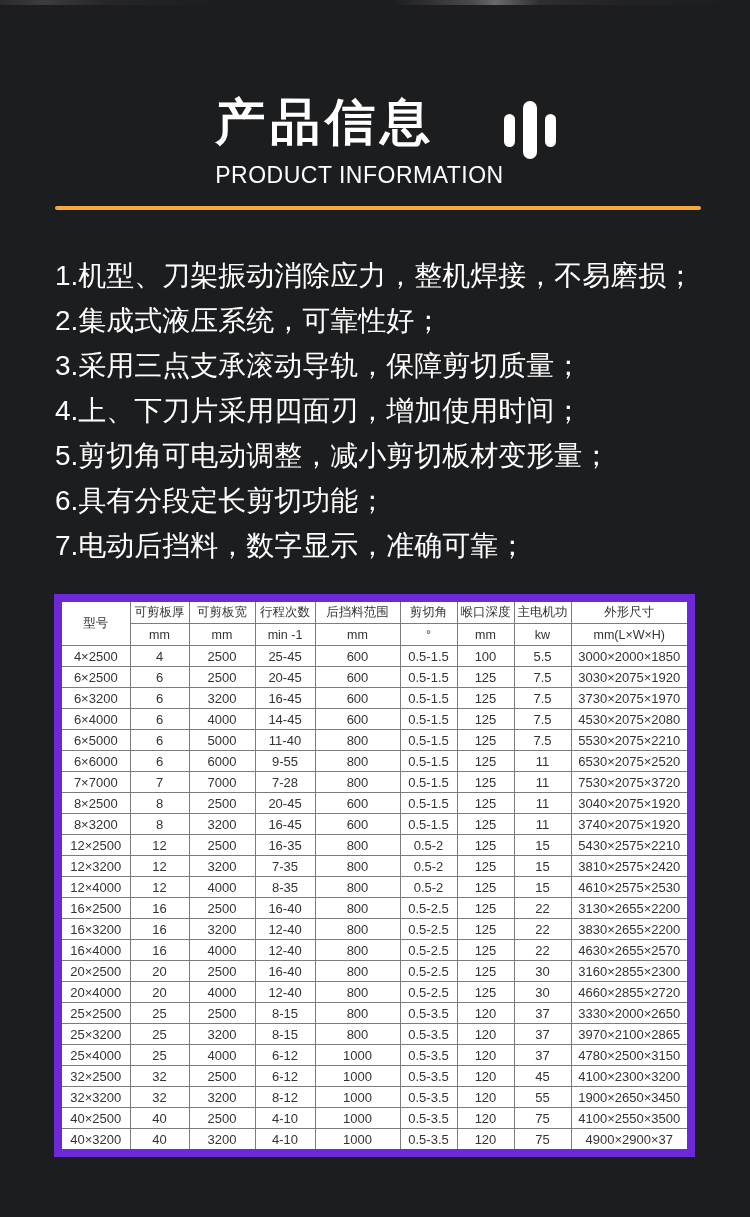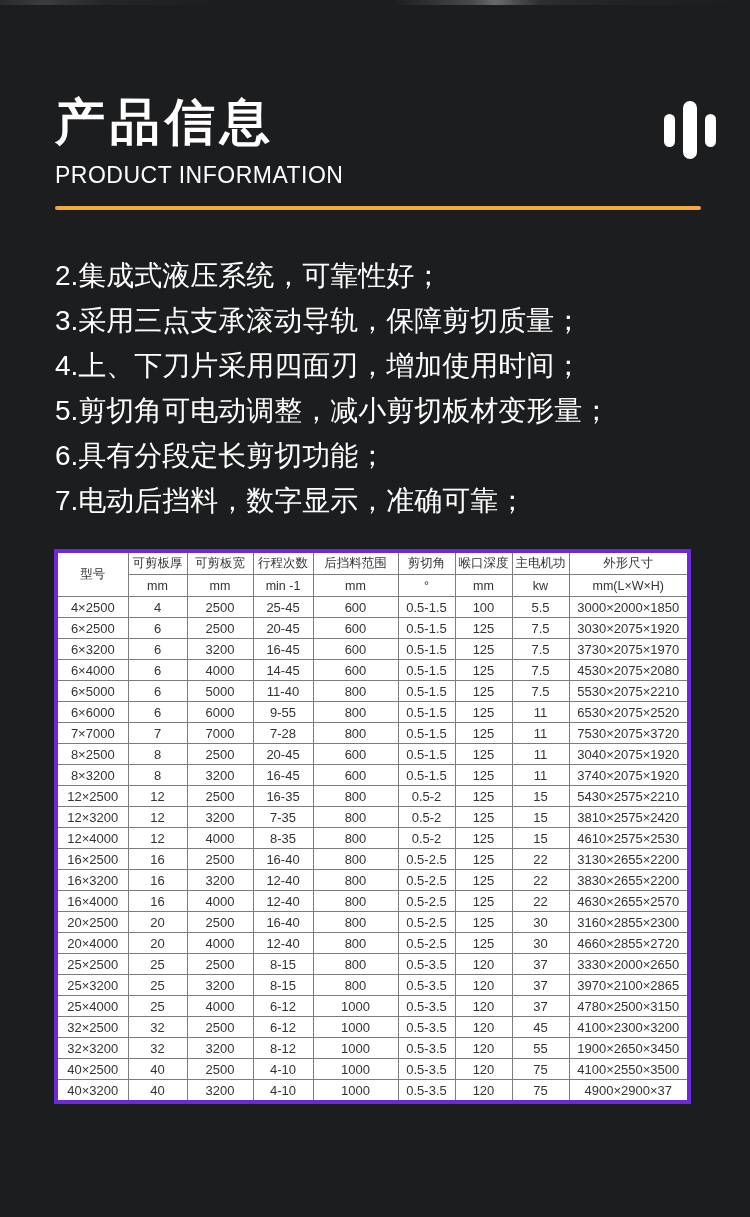--- a/index.html
+++ b/index.html
@@ -20,21 +20,21 @@
     height: 5px;
     width: 100%;
     background: linear-gradient(90deg,
       #2b2b2d 0%, #3c3c3e 6%, #262628 14%, #1c1d1f 30%,
       #1c1d1f 52%, #343436 58%, #4a4a4d 63%, #6a6a6d 66%,
       #2e2e30 72%, #232325 82%, #1c1d1f 100%);
   }
   header { padding: 86px 34px 0 55px; }
   .title-row {
     display: flex;
-    justify-content: space-between;
+    justify-content: center;
     align-items: flex-start;
   }
   .page-title {
     margin: 0;
     color: #ffffff;
     font-size: 50px;
     line-height: 62px;
     font-weight: 700;
     letter-spacing: 5px;
   }
@@ -75,21 +75,21 @@
     font-size: 28px;
     line-height: 45px;
     font-weight: 400;
   }
   .spec-table {
     border-collapse: collapse;
     table-layout: fixed;
     width: 633px;
     margin: 26px 0 0 54px;
     background: #ffffff;
-    border: 4px solid #6d28d9;
+    border: 8px solid #6d28d9;
   }
   .spec-table th, .spec-table td {
     border: 1px solid #7c7c7c;
     text-align: center;
     vertical-align: middle;
     color: #333333;
     padding: 0;
     white-space: nowrap;
     overflow: hidden;
   }
@@ -129,20 +129,21 @@
       <div class="eq-icon">
         <span class="eq-bar side"></span>
         <span class="eq-bar mid"></span>
         <span class="eq-bar side"></span>
       </div>
     </div>
     <div class="accent-line" style="background: rgb(245, 168, 60);"></div>
   </header>
 
   <ol class="features">
+    <li>1.机型、刀架振动消除应力，整机焊接，不易磨损；</li>
     <li>2.集成式液压系统，可靠性好；</li>
     <li>3.采用三点支承滚动导轨，保障剪切质量；</li>
     <li>4.上、下刀片采用四面刃，增加使用时间；</li>
     <li>5.剪切角可电动调整，减小剪切板材变形量；</li>
     <li>6.具有分段定长剪切功能；</li>
     <li>7.电动后挡料，数字显示，准确可靠；</li>
   </ol>
 
   <table class="spec-table">
     <colgroup>

